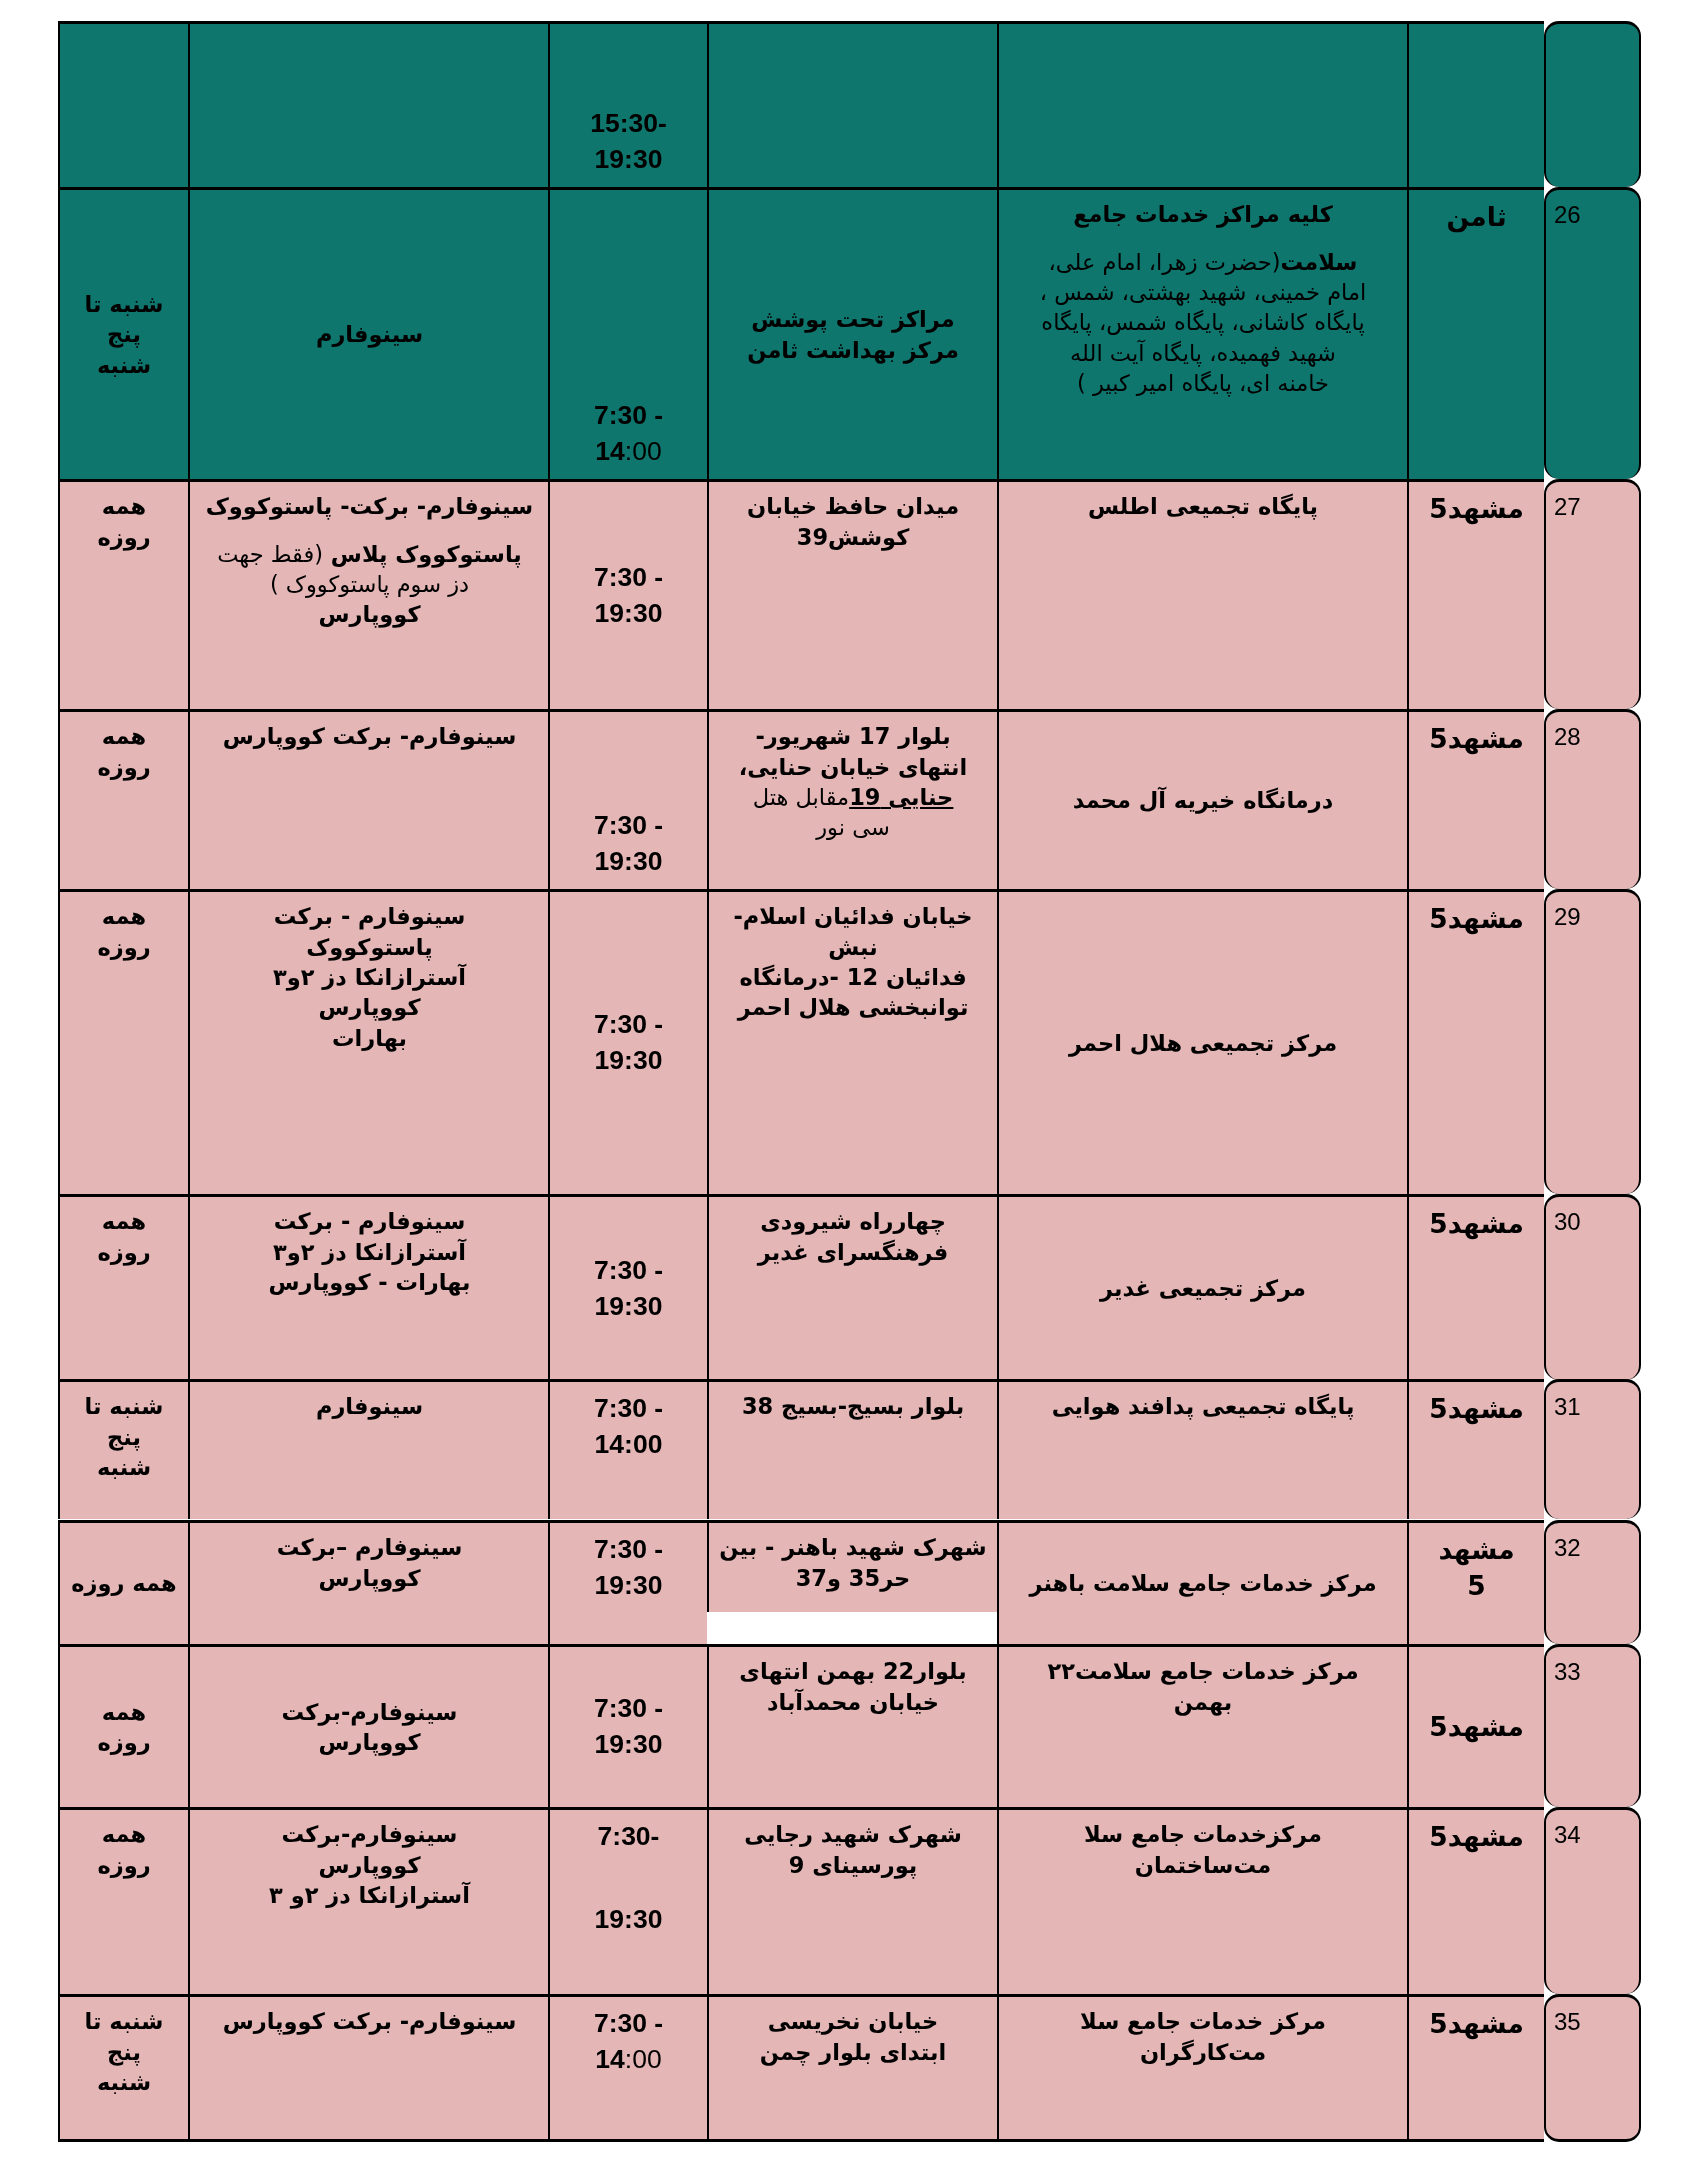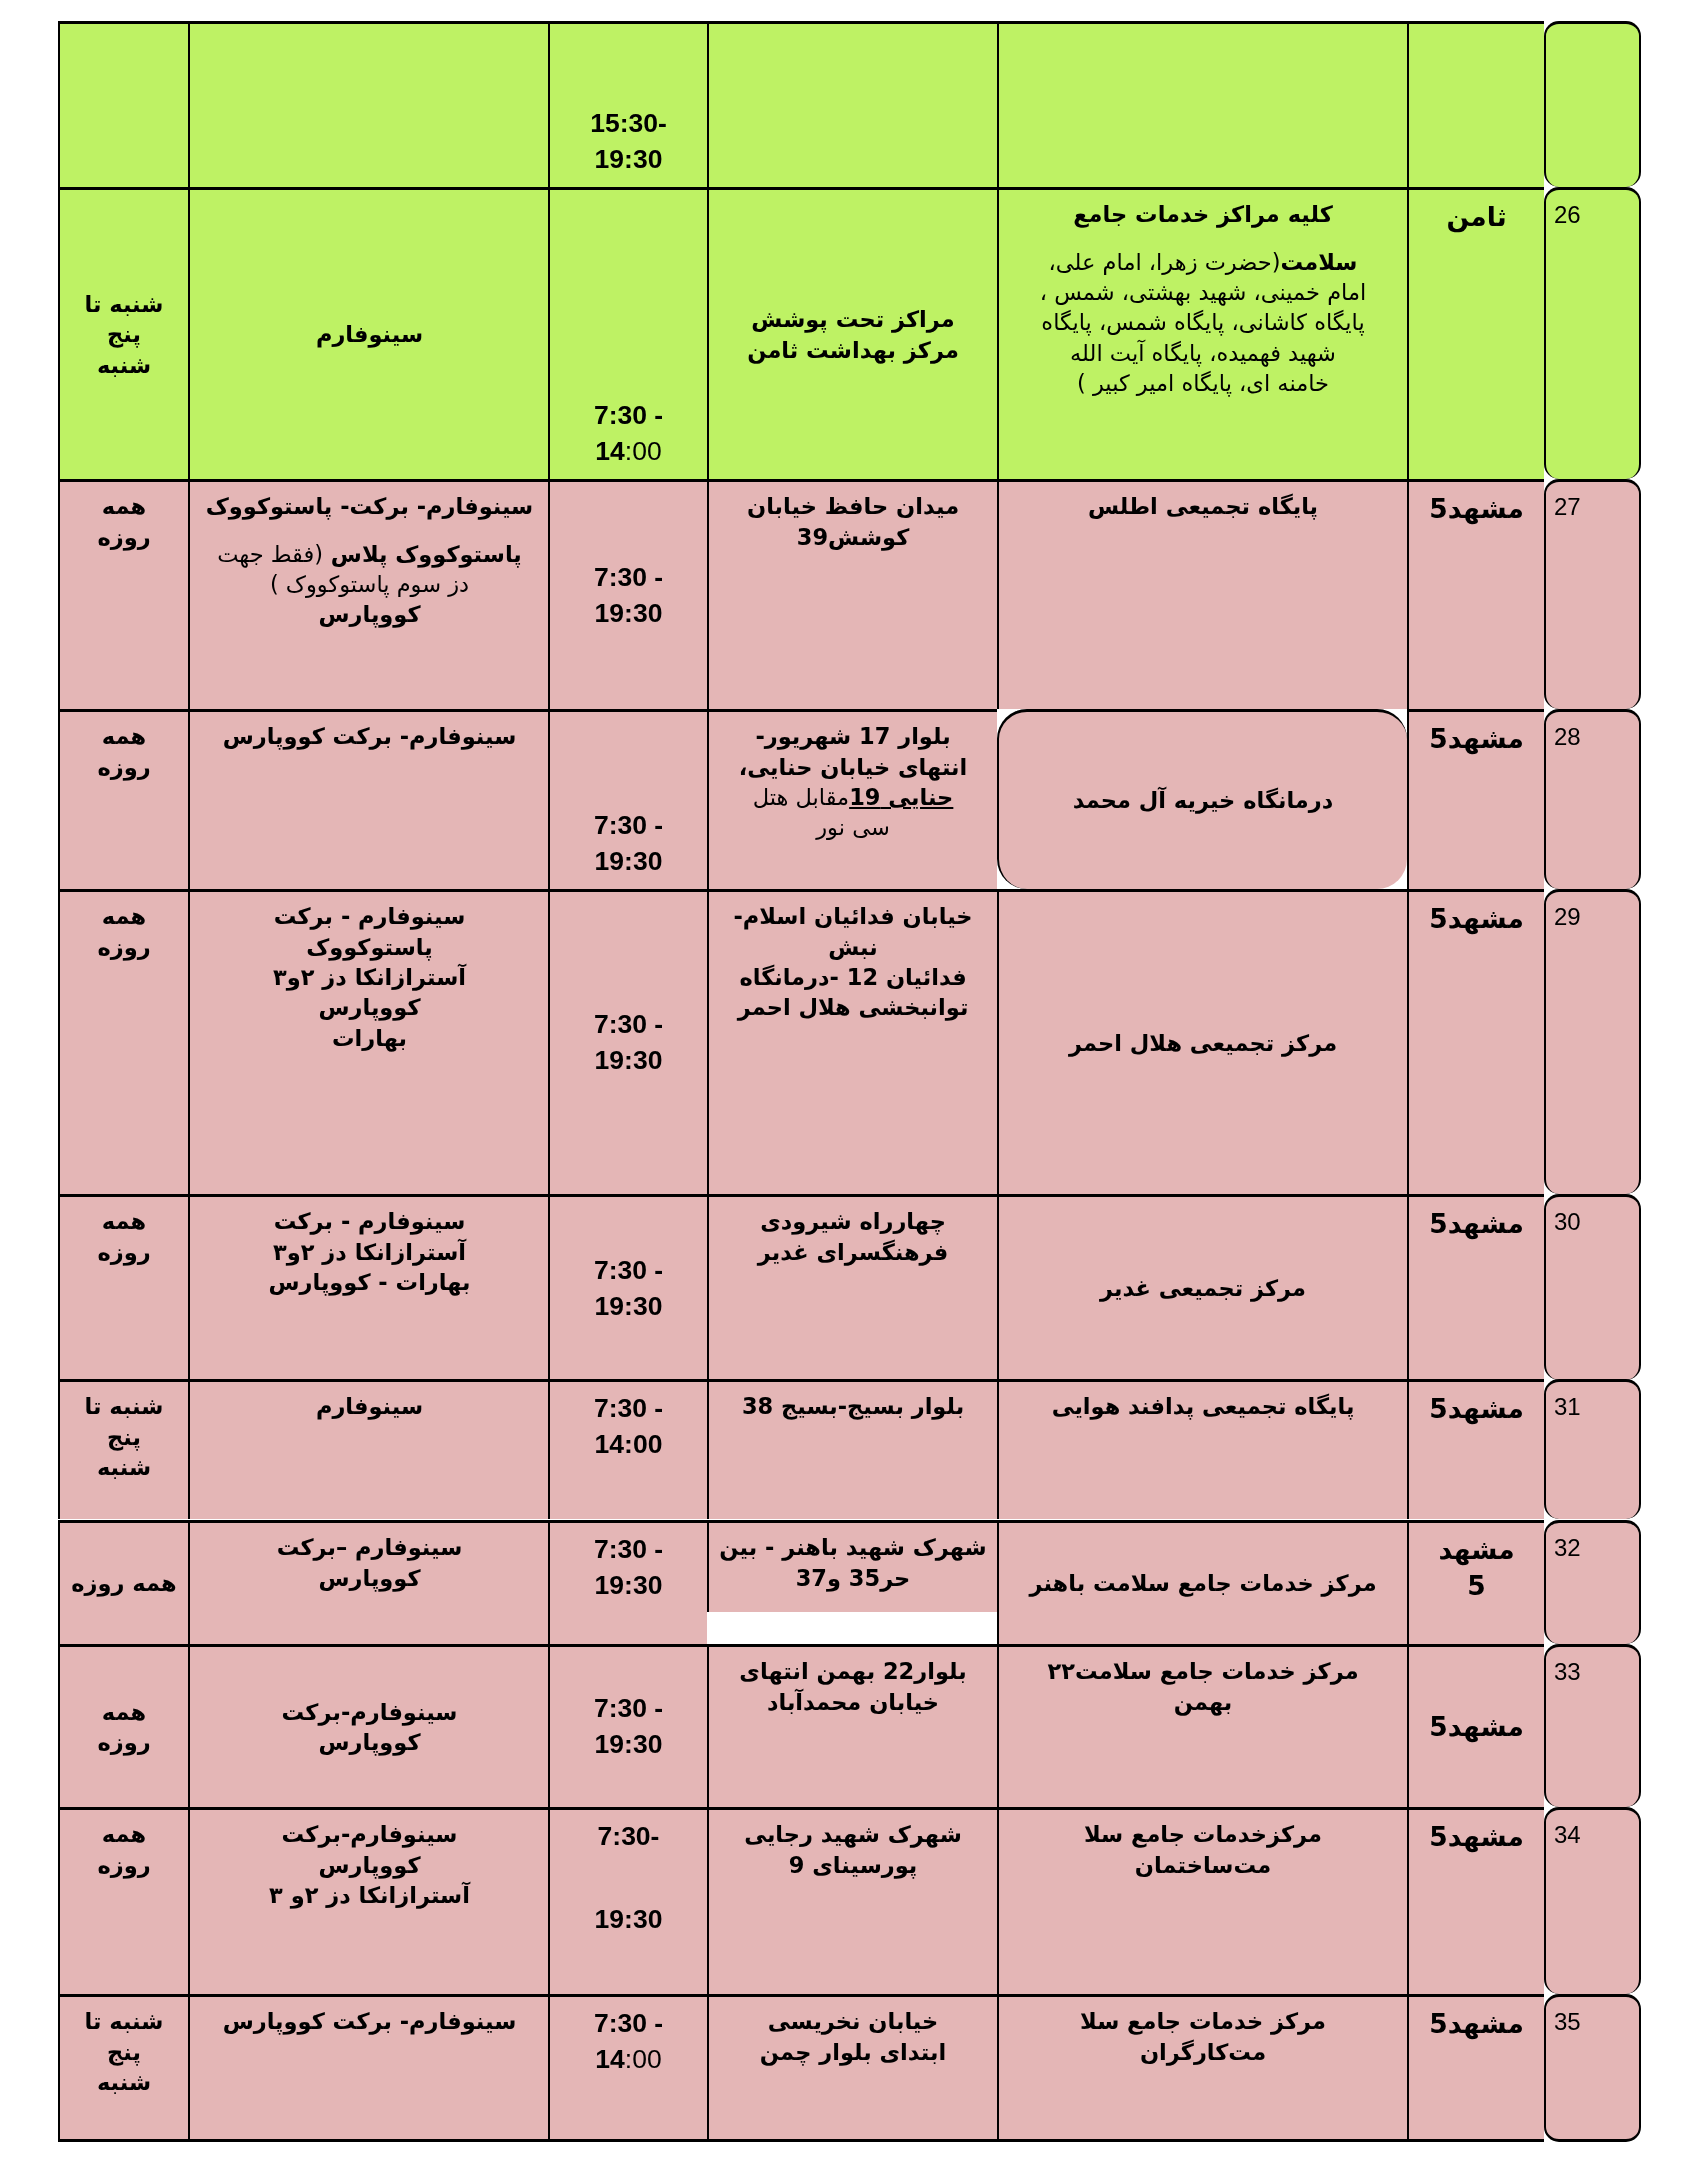--- a/index.html
+++ b/index.html
@@ -4,21 +4,21 @@
 <style>
   html, body { margin:0; padding:0; background:#ffffff; }
   body { width:1687px; height:2183px; position:relative; overflow:hidden;
          font-family:"DejaVu Sans", sans-serif; color:#000; }
   #page { position:absolute; left:0; top:0; width:1687px; height:2183px; }
   .cell { position:absolute; box-sizing:border-box; direction:rtl;
           display:flex; flex-direction:column; align-items:center; text-align:center;
           border-left:2.6px solid #000; border-top:3.3px solid #000; padding:9.3px 8px; }
   .cell.rowend { border-right:2.6px solid #000; }
   .cell.last { border-bottom:3.3px solid #000; }
-  .g { background:#bef264; }
+  .g { background:#0f766e; }
   .p { background:#E4B6B6; }
   .line { display:block; line-height:1.35; }
   .b { font-weight:bold; }
   .fs-main { font-size:22.5px; }
   .fs-num  { font-size:24px; font-family:"Liberation Sans", sans-serif; }
   .fs-reg  { font-size:26.5px; font-weight:bold; }
   .fs-time { font-size:26.5px; font-weight:bold; font-family:"Liberation Sans", sans-serif; direction:ltr; }
   .gap { height:17px; }
   .vtop { justify-content:flex-start; }
   .vmid { justify-content:center; }
@@ -109,21 +109,21 @@
       <div class="cell p vbot" style="left: 548px; top: 709px; width: 159px; height: 180px;">
         <span class="line fs-time">7:30 -</span>
         <span class="line fs-time">19:30</span>
       </div>
       <div class="cell p vtop" style="left: 707px; top: 709px; width: 290px; height: 180px;">
         <span class="line fs-main b">بلوار 17 شهریور-</span>
         <span class="line fs-main b">انتهای خیابان حنایی،</span>
         <span class="line fs-main b"><span style="font-weight: bold; text-decoration: underline;">حنایی 19</span><span style="font-weight: normal;">مقابل هتل</span></span>
         <span class="line fs-main b" style="font-weight: normal;">سی نور</span>
       </div>
-      <div class="cell p vmid" style="left: 997px; top: 709px; width: 410px; height: 180px; border-radius: 30px;">
+      <div class="cell p vmid" style="left: 997px; top: 709px; width: 410px; height: 180px;">
         <span class="line fs-main b">درمانگاه خیریه آل محمد</span>
       </div>
       <div class="cell p vtop" style="left: 1407px; top: 709px; width: 137px; height: 180px;">
         <span class="line fs-reg">مشهد5</span>
       </div>
       <div class="cell p rowend vtop num-cell" style="left: 1544px; top: 709px; width: 97px; height: 180px;">
         <span class="line fs-num">28</span>
       </div>
       <div class="cell p vtop" style="left: 58px; top: 889px; width: 130px; height: 305px;">
         <span class="line fs-main b">همه</span>

